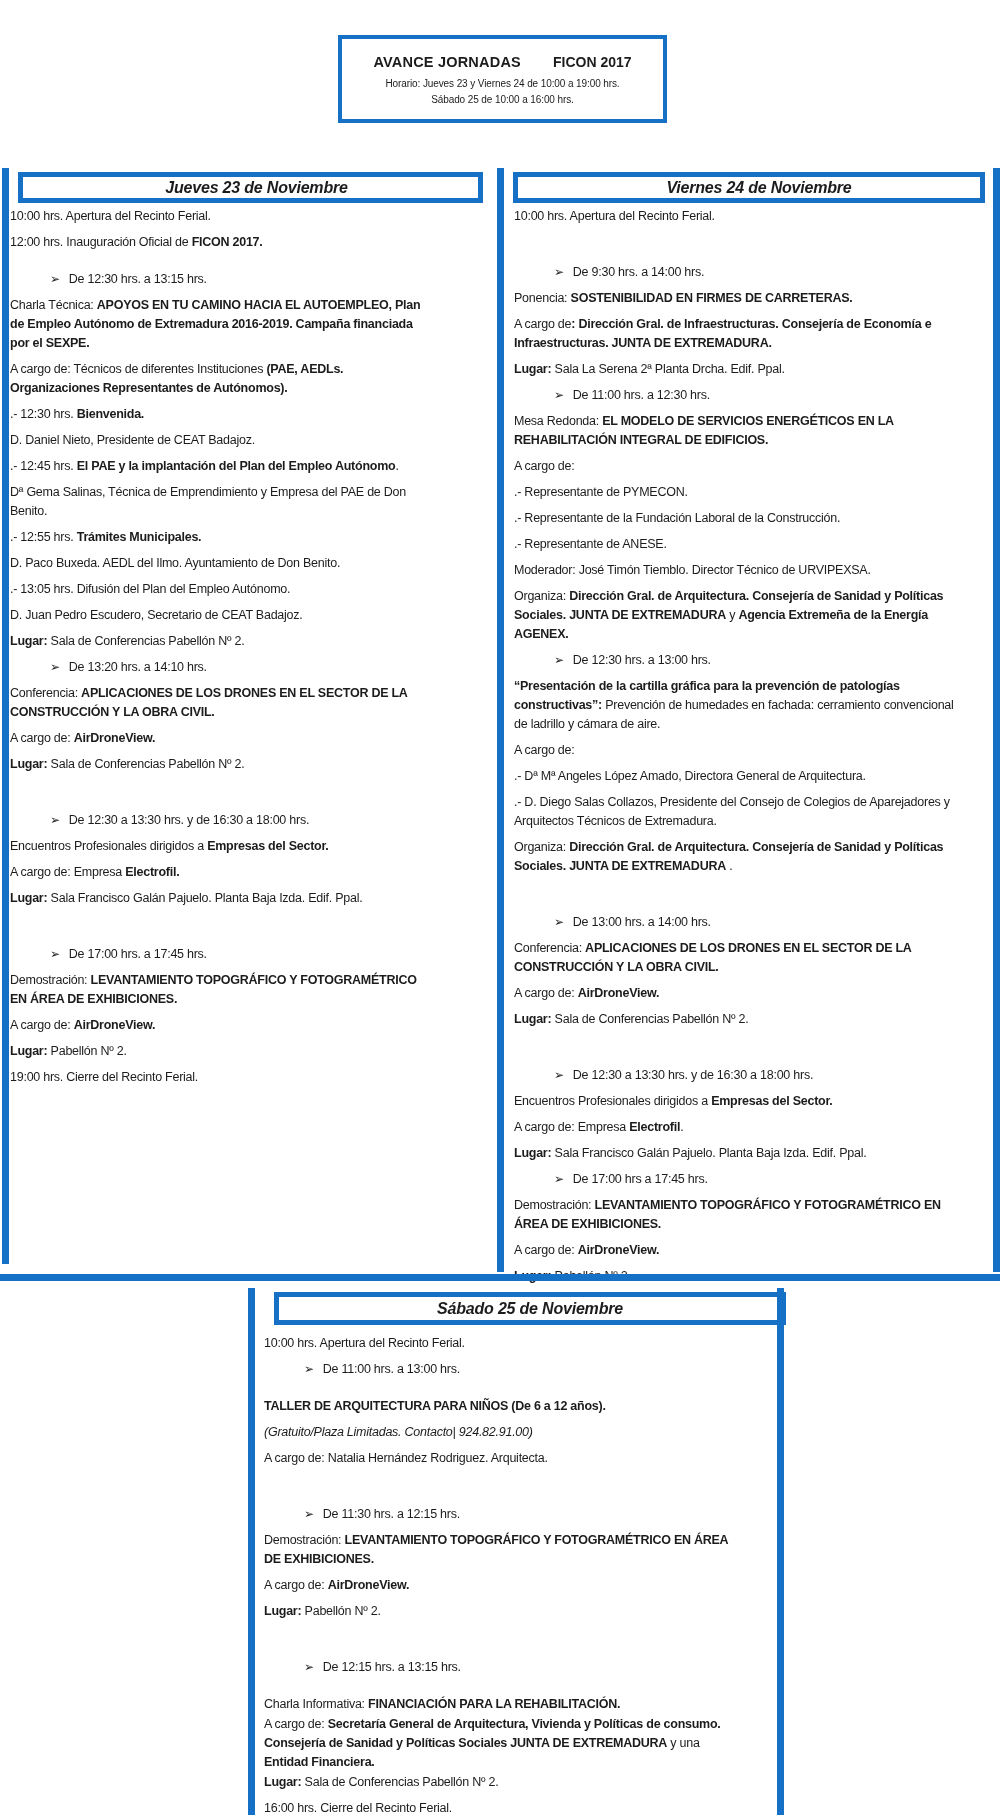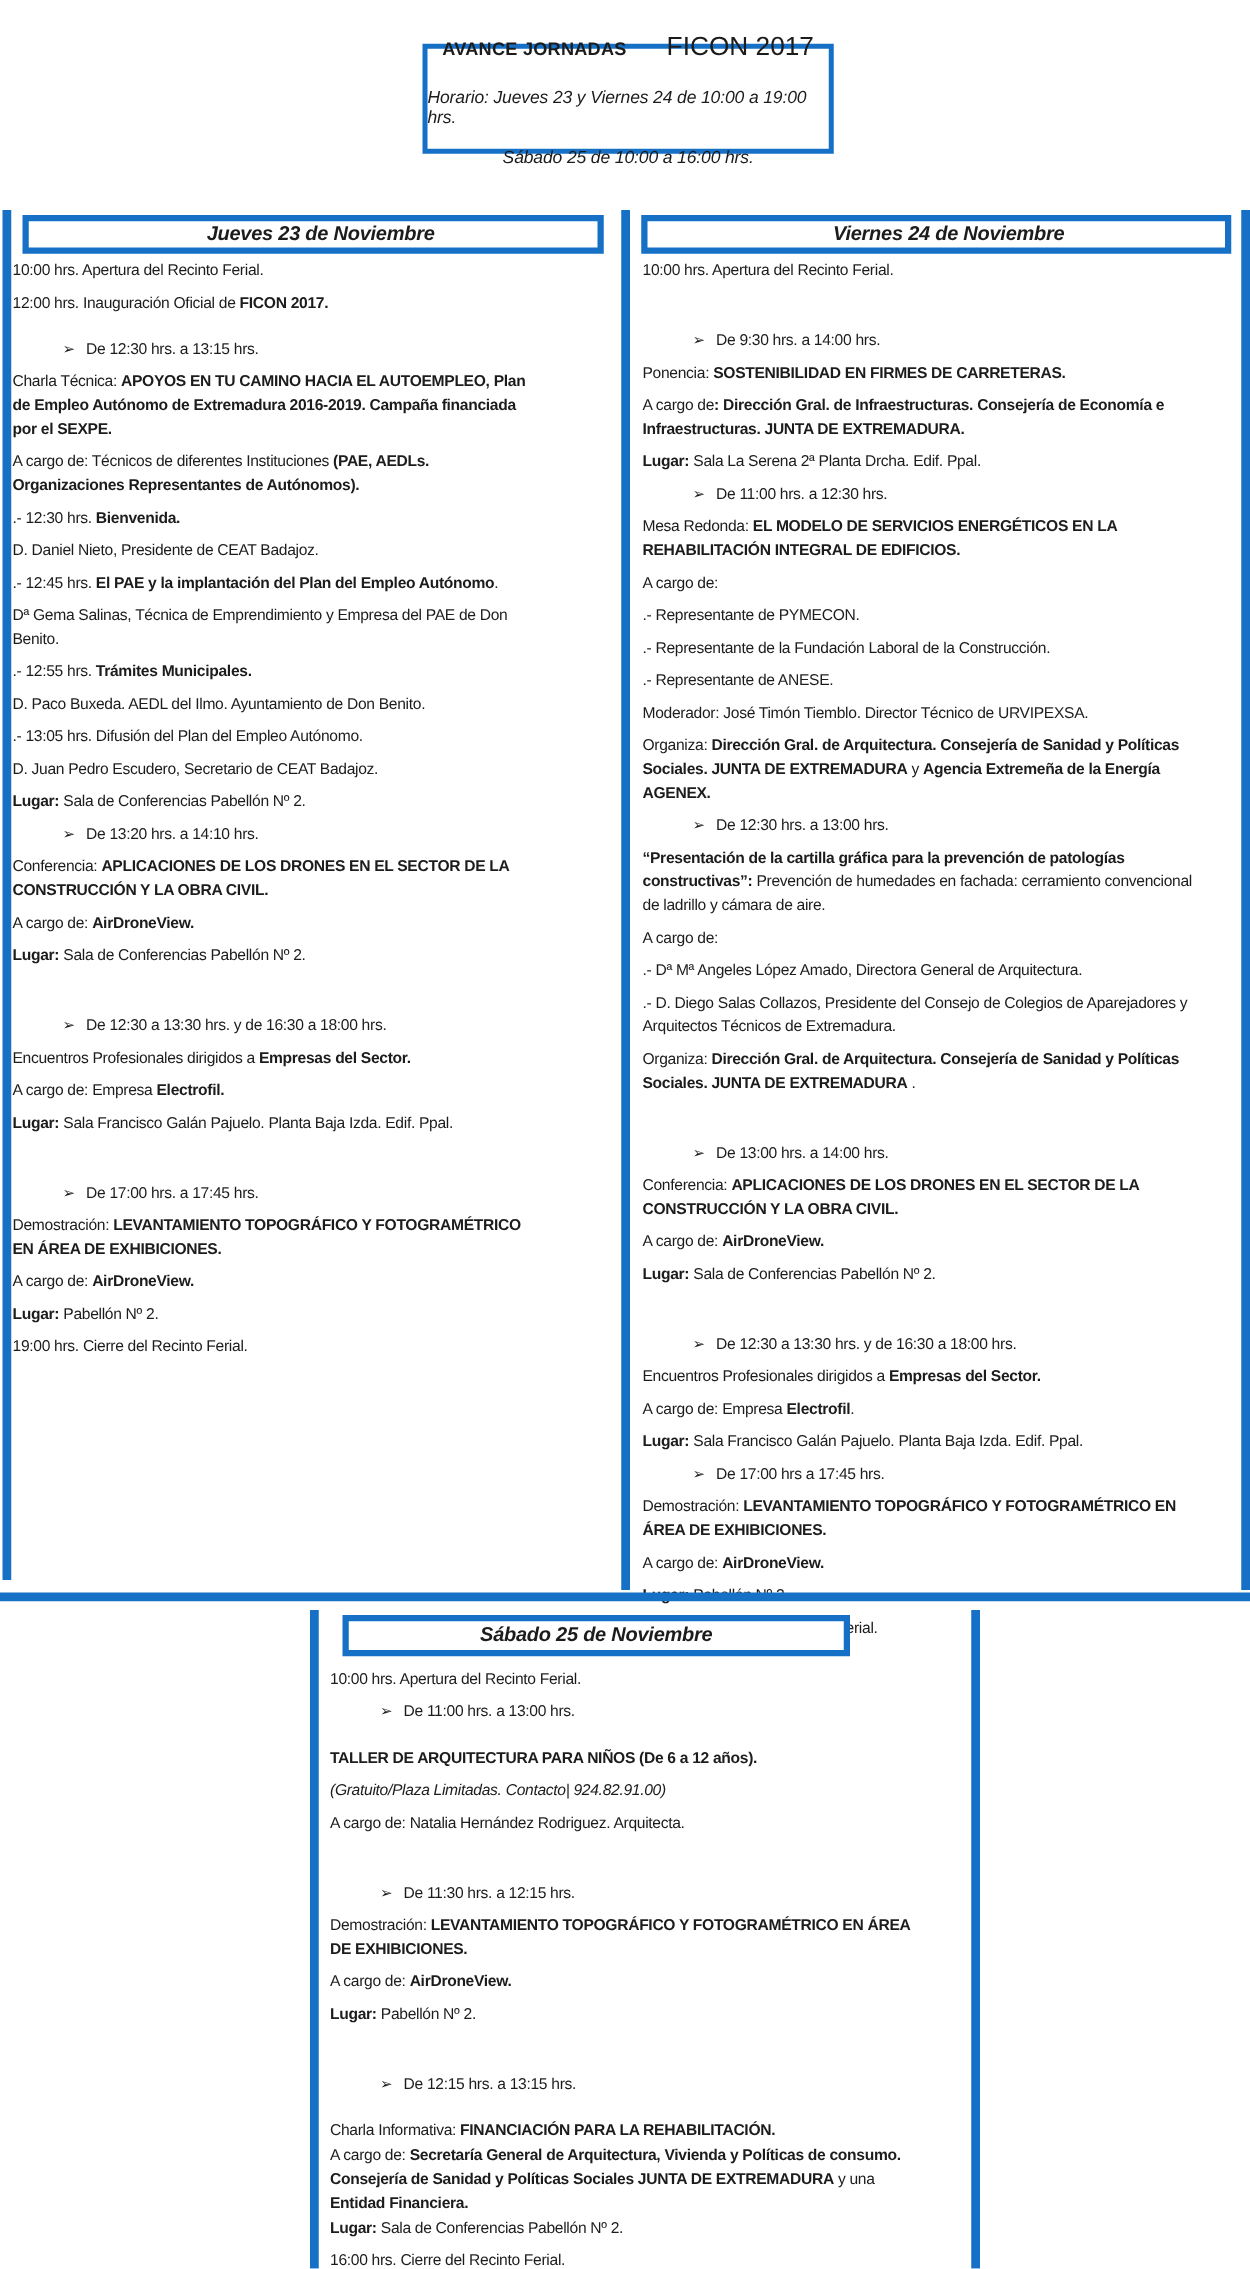--- a/index.html
+++ b/index.html
@@ -16,22 +16,22 @@
     overflow:hidden;
   }
   
   .title-box{
     position:absolute;left:338px;top:35px;width:329px;height:88px;
     border:4px solid var(--accent);box-sizing:border-box;background:#fff;
     display:flex;flex-direction:column;align-items:center;justify-content:center;
   }
   .title-row{display:flex;align-items:baseline;gap:4px;margin-bottom:3px;}
   .kicker{font-weight:bold;font-size:14.5px;letter-spacing:.2px;}
-  .main-title{font-weight:normal;font-size:21px;margin-left:28px;}
-  .horario{font-style:italic;font-size:14px;margin-top:16px;letter-spacing:-0.1px;}
+  .main-title{font-weight:bold;font-size:14px;margin-left:28px;}
+  .horario{font-size:10px;margin-top:5px;letter-spacing:-0.1px;}
   
   .vbar{position:absolute;background:var(--accent);}
   .hrule{position:absolute;background:var(--accent);}
   
   .day-header{
     position:absolute;box-sizing:border-box;background:#fff;
     border:5px solid var(--accent);
     display:flex;align-items:center;justify-content:center;
     font-weight:bold;font-style:italic;font-size:16px;letter-spacing:-0.2px;
   }
@@ -134,21 +134,21 @@
       <p class="para"><span>Demostración: </span><span class="b">LEVANTAMIENTO TOPOGRÁFICO Y FOTOGRAMÉTRICO EN ÁREA DE EXHIBICIONES.</span></p>
       <p class="para"><span>A cargo de: </span><span class="b">AirDroneView.</span></p>
       <p class="para"><span class="b">Lugar:</span><span> Pabellón Nº 2.</span></p>
       <p class="para"><span>19:00 hrs. Cierre del Recinto Ferial.</span></p>
     </div>
   <div class="vbar" style="left:993px;top:168px;width:7px;height:1104px;"></div>
 
   <div class="hrule" style="left:0;top:1274px;width:1000px;height:7px;"></div>
 
   <div class="vbar" style="left:248px;top:1288px;width:7px;height:527px;"></div>
-  <div class="day-header" style="left:274px;top:1292px;width:406px;height:33px;">
+  <div class="day-header" style="left:274px;top:1292px;width:512px;height:33px;">
     <span>Sábado 25 de Noviembre</span>
   </div>
   <div class="col-content" style="left:264px;top:1334px;width:474px;">
       <p class="para"><span>10:00 hrs. Apertura del Recinto Ferial.</span></p>
       <p class="para arrow"><span class="arrow-glyph">➢</span><span>De 11:00 hrs. a 13:00 hrs.</span></p>
       <p class="para gap1"><span class="b">TALLER DE ARQUITECTURA PARA NIÑOS (De 6 a 12 años).</span></p>
       <p class="para"><span class="i">(Gratuito/Plaza Limitadas. Contacto| 924.82.91.00)</span></p>
       <p class="para"><span>A cargo de: Natalia Hernández Rodriguez. Arquitecta.</span></p>
       <p class="para arrow gap2"><span class="arrow-glyph">➢</span><span>De 11:30 hrs. a 12:15 hrs.</span></p>
       <p class="para"><span>Demostración: </span><span class="b">LEVANTAMIENTO TOPOGRÁFICO Y FOTOGRAMÉTRICO EN ÁREA DE EXHIBICIONES.</span></p>

